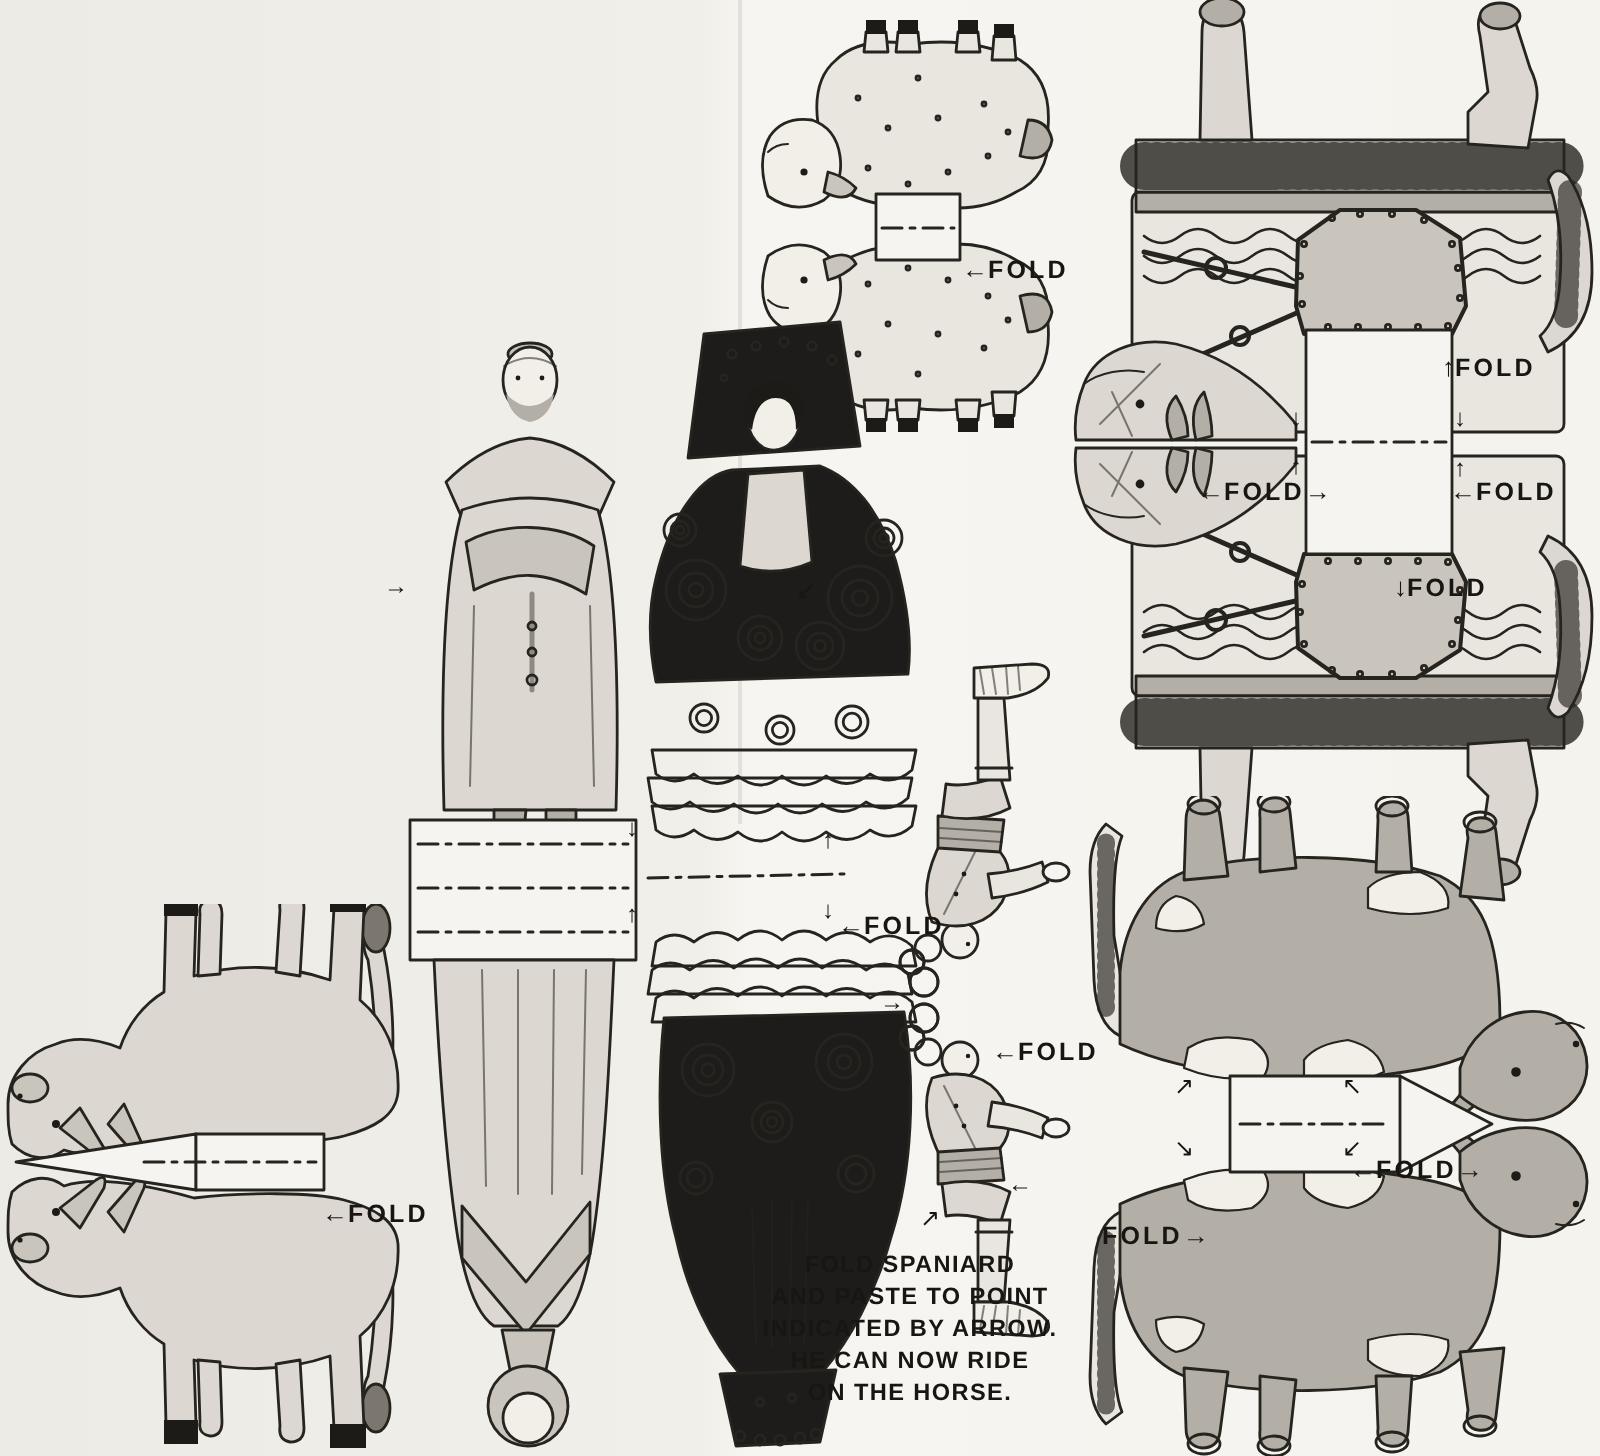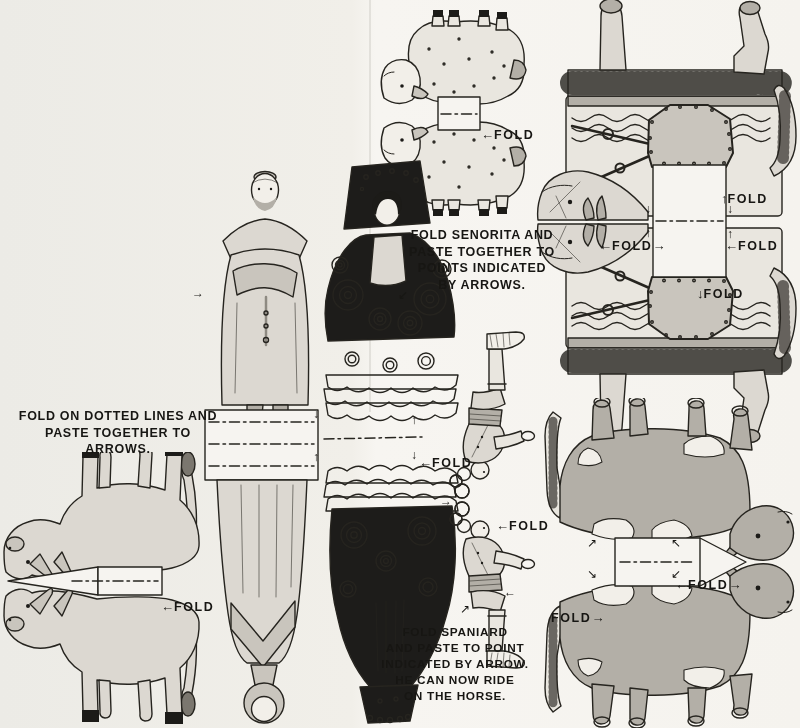--- a/index.html
+++ b/index.html
@@ -340,45 +340,39 @@
         <path d="M244 214 Q252 216 258 212" style="stroke-width:1"></path>
       </g>
     </defs>
     <use href="#cowHalf"></use>
     <use href="#cowHalf" transform="translate(0,328) scale(1,-1)"></use>
     <path class="pw" d="M81 140 L166 140 L212 164 L166 188 L81 188 Z"></path>
     <line x1="166" y1="140" x2="166" y2="188"></line>
     <line class="dd" x1="86" y1="164" x2="160" y2="164"></line>
   </svg>
 
-  <div class="instr" style="left:14px;top:408px;width:208px">FOLD ON DOTTED LINES AND
-PASTE TOGETHER TO ARROWS.</div>
-  <div class="instr" style="left:396px;top:227px;width:172px">FOLD SENORITA AND
-PASTE TOGETHER TO
-POINTS INDICATED
-BY ARROWS.</div>
   <div class="instr small" style="left:374px;top:624px;width:162px">FOLD SPANIARD
 AND PASTE TO POINT
 INDICATED BY ARROW.
 HE CAN NOW RIDE
 ON THE HORSE.</div>
 
   <div class="fold-label" style="left:481px;top:103px">
     <span class="arr">←</span><span>FOLD</span><span class="arr"></span>
   </div>
   <div class="fold-label" style="left:161px;top:575px">
     <span class="arr">←</span><span>FOLD</span><span class="arr"></span>
   </div>
   <div class="fold-label" style="left:419px;top:431px">
     <span class="arr">←</span><span>FOLD</span><span class="arr"></span>
   </div>
   <div class="fold-label" style="left:496px;top:494px">
     <span class="arr">←</span><span>FOLD</span><span class="arr"></span>
   </div>
-  <div class="fold-label" style="left:721px;top:167px">
+  <div class="fold-label" style="left:721px;top:152px">
     <span class="arr">↑</span><span>FOLD</span><span class="arr"></span>
   </div>
   <div class="fold-label" style="left:599px;top:214px">
     <span class="arr">←</span><span>FOLD</span><span class="arr">→</span>
   </div>
   <div class="fold-label" style="left:725px;top:214px">
     <span class="arr">←</span><span>FOLD</span><span class="arr"></span>
   </div>
   <div class="fold-label" style="left:697px;top:262px">
     <span class="arr">↓</span><span>FOLD</span><span class="arr"></span>

